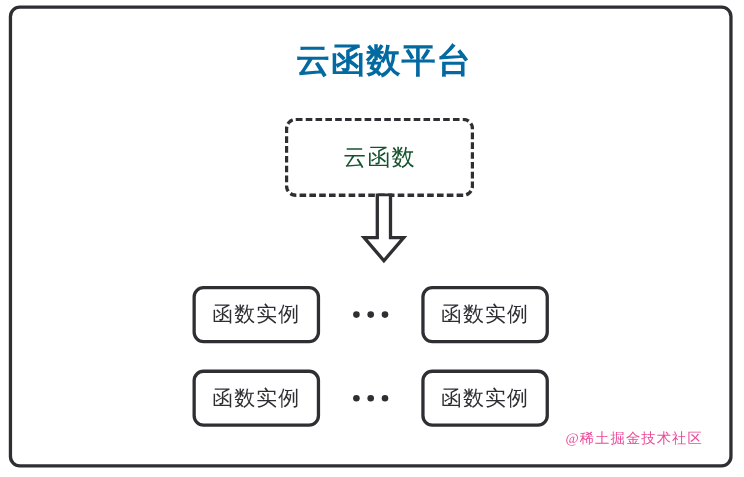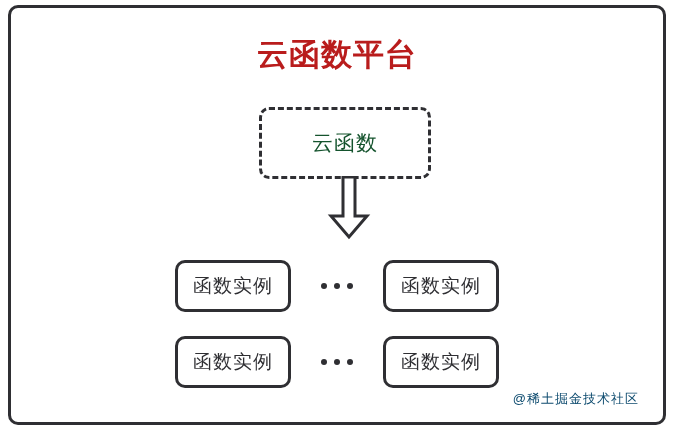--- a/index.html
+++ b/index.html
@@ -32,24 +32,25 @@
   }
   
   .platform-title {
     position: absolute;
     left: 0;
     top: 27px;
     width: 100%;
     text-align: center;
     font-size: 31px;
     font-weight: bold;
-    color: #b91c1c;
+    color: #0369a1;
     letter-spacing: 1px;
     line-height: 40px;
     white-space: nowrap;
+    padding-left: 12px;
   }
   
   .dashed-box {
     position: absolute;
     left: 248px;
     top: 99px;
     width: 172px;
     height: 72px;
     box-sizing: border-box;
     border: 3px dashed #2f2f33;
@@ -116,23 +117,24 @@
     height: 6px;
     border-radius: 50%;
     background: #2f2f33;
   }
   
   .watermark {
     position: absolute;
     right: 24px;
     bottom: 14px;
     font-size: 13px;
-    color: #0c4a6e;
+    color: #ec4899;
     letter-spacing: 1px;
     white-space: nowrap;
+    font-family: Liberation Serif, serif;
   }
 </style>
 </head>
 <body>
 
 <div id="canvas">
 
   <div class="platform-frame">
 
     <div class="platform-title">云函数平台</div>

